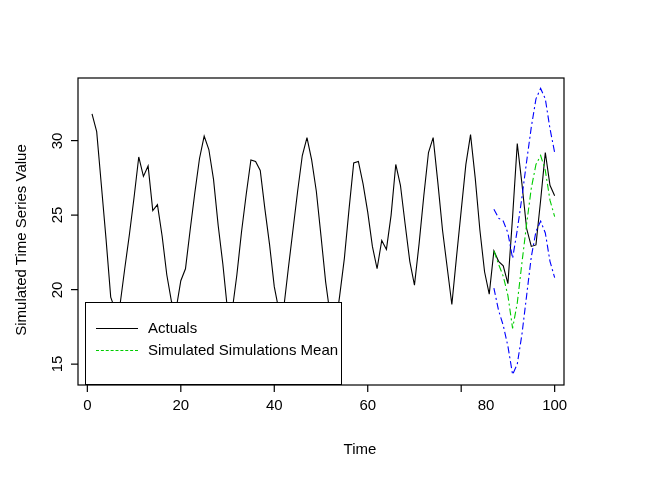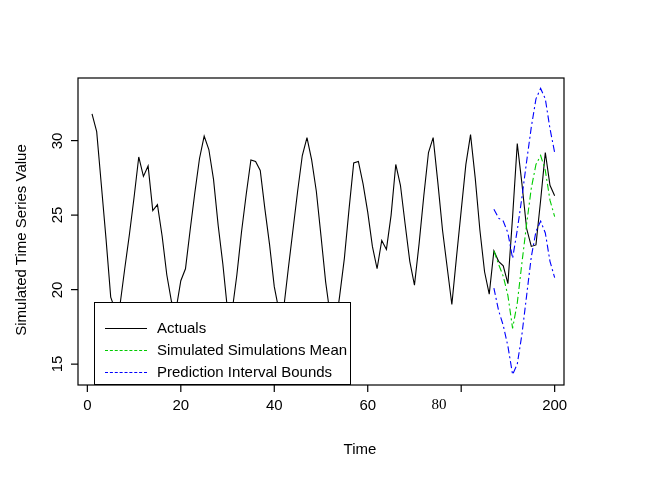--- a/index.html
+++ b/index.html
@@ -132,36 +132,32 @@
     <span>Simulated Time Series Value</span>
   </div>
 
   <div class="axis-title" id="x-axis-title">Time</div>
 
   <div id="tick-labels">
       <div class="tick-label xtick-label" style="left: 87.3462px; top: 396px;">0</div>
       <div class="tick-label xtick-label" style="left: 180.808px; top: 396px;">20</div>
       <div class="tick-label xtick-label" style="left: 274.269px; top: 396px; text-align: right;">40</div>
       <div class="tick-label xtick-label" style="left: 367.731px; top: 396px;">60</div>
-      <div class="tick-label xtick-label" style="left: 439px; top: 396px; font-family: Liberation Serif, serif;">80</div>
-      <div class="tick-label xtick-label" style="left: 554.654px; top: 396px;">200</div>
+      <div class="tick-label xtick-label" style="left: 486px; top: 396px;">80</div>
+      <div class="tick-label xtick-label" style="left: 554.654px; top: 396px;">100</div>
       <div class="tick-label ytick-label" style="left: 56px; top: 364.136px;">15</div>
       <div class="tick-label ytick-label" style="left: 56px; top: 289.621px;">20</div>
       <div class="tick-label ytick-label" style="left: 56px; top: 215.107px;">25</div>
       <div class="tick-label ytick-label" style="left: 56px; top: 140.592px;">30</div>
     </div>
 
-  <div id="legend-box" style="left: 85px; top: 302px; width: 257px; height: 83px; margin-left: 9px;">
+  <div id="legend-box" style="left: 85px; top: 302px; width: 257px; height: 83px;">
       <div class="legend-row" style="top: 14px;">
         <div class="legend-key" style="border-top-color: rgb(0, 0, 0); border-top-style: solid;"></div>
         <div class="legend-label">Actuals</div>
       </div>
       <div class="legend-row" style="top: 36px;">
         <div class="legend-key" style="border-top-color: rgb(0, 204, 0); border-top-style: dashed;"></div>
         <div class="legend-label">Simulated Simulations Mean</div>
       </div>
-      <div class="legend-row" style="top: 58px;">
-        <div class="legend-key" style="border-top-color: rgb(0, 0, 255); border-top-style: dashed;"></div>
-        <div class="legend-label">Prediction Interval Bounds</div>
-      </div>
     </div>
 
 </div>
 
 </body></html>

